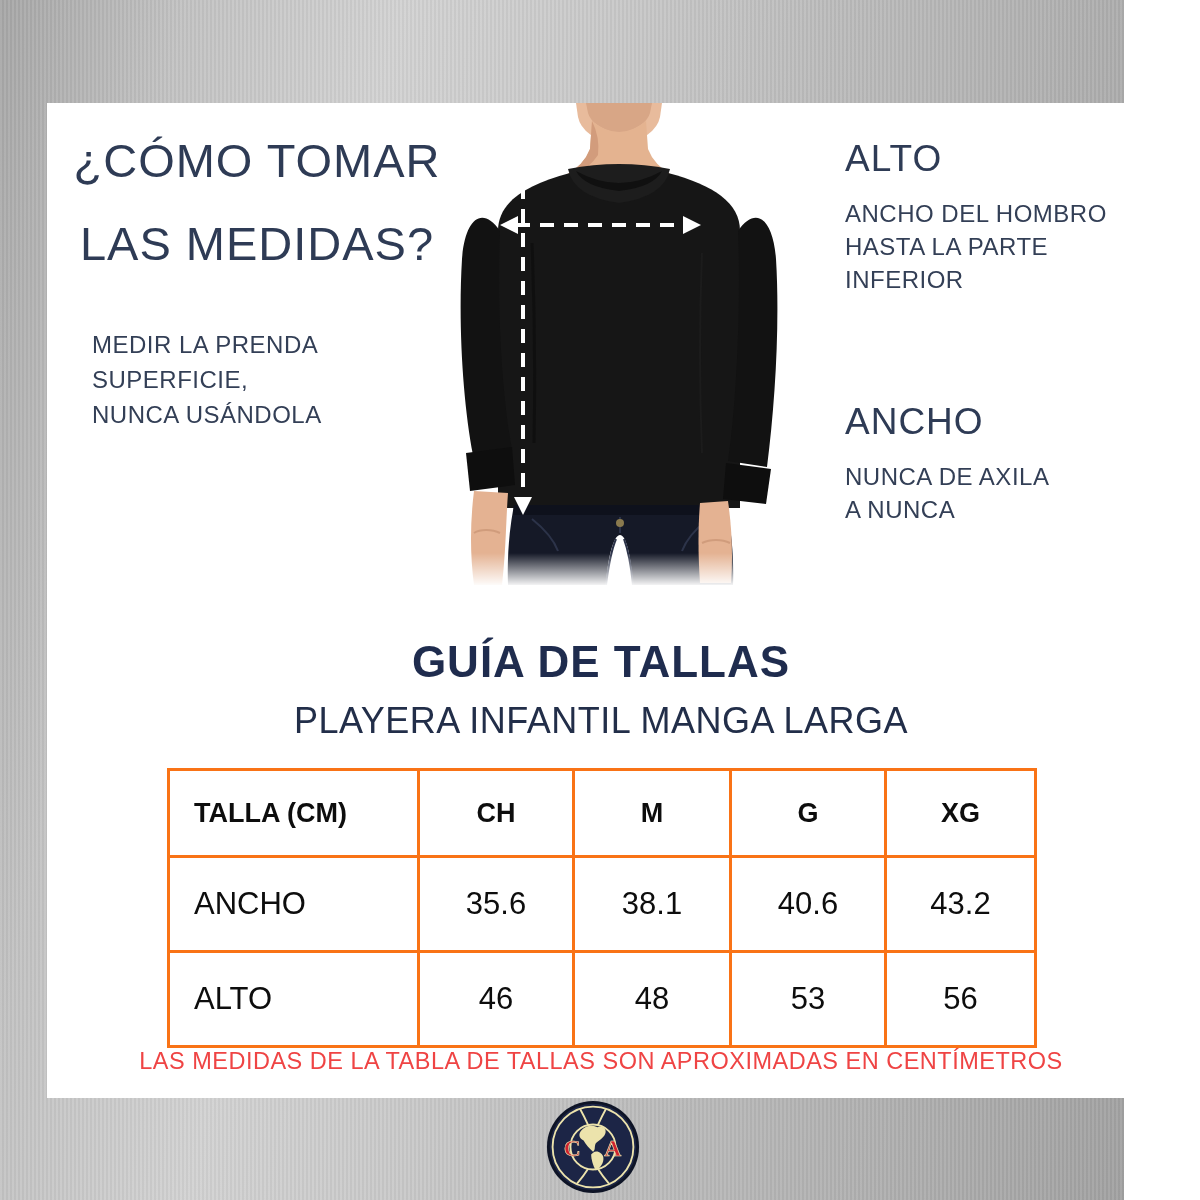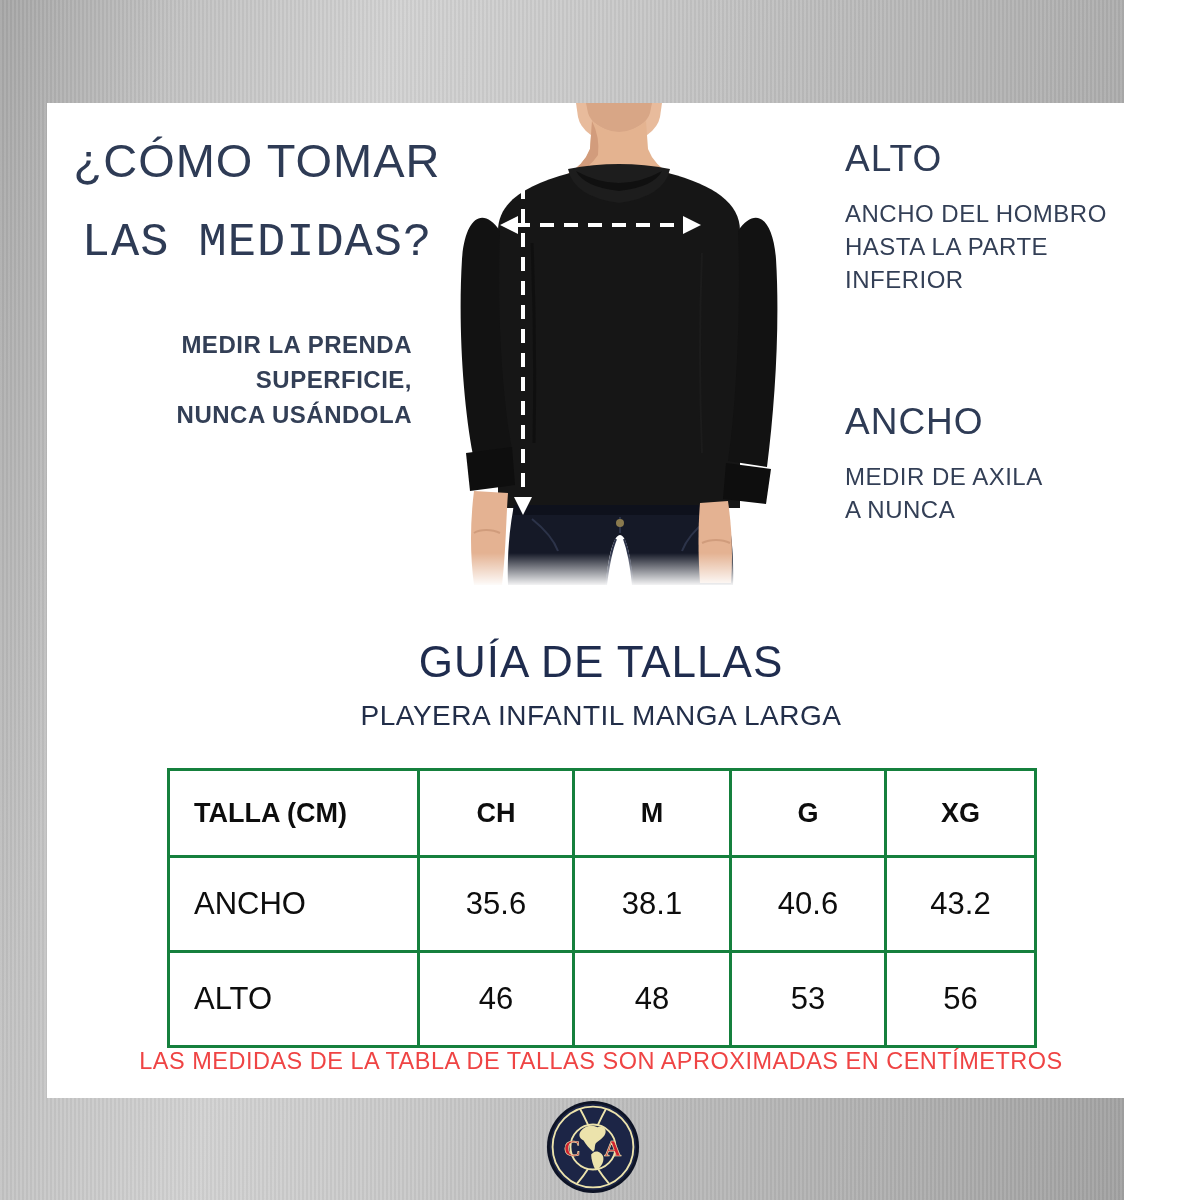--- a/index.html
+++ b/index.html
@@ -21,46 +21,46 @@
     background:#ffffff;
   }
   
   .howto{position:absolute;left:5px;top:0;width:410px;text-align:center;}
   .howto-line{
     position:absolute;left:0;width:410px;
     font-size:47px;font-weight:300;letter-spacing:1px;
     color:#2e3b55;white-space:nowrap;
   }
   .howto-body{
-    position:absolute;left:45px;top:224px;width:320px;text-align:right;
-    font-size:24px;font-weight:700;color:#333f56;line-height:35px;
+    position:absolute;left:45px;top:224px;width:320px;text-align:left;
+    font-size:24px;font-weight:400;color:#333f56;line-height:35px;
     letter-spacing:0.5px;
   }
   
   .mblock{position:absolute;left:798px;width:300px;color:#2e3b55;}
   .mblock .m-title{font-size:37px;font-weight:300;letter-spacing:1px;margin-bottom:17px;}
   .mblock .m-line{font-size:24px;font-weight:300;line-height:33px;letter-spacing:0.5px;color:#333f56;}
   
   .photo{position:absolute;left:393px;top:0;width:355px;height:482px;}
   
   .sg-title{
     position:absolute;left:0;top:534px;width:1108px;text-align:center;
-    font-size:44px;font-weight:normal;letter-spacing:1px;color:#1f2c4e;
+    font-size:44px;font-weight:bold;letter-spacing:1px;color:#1f2c4e;
   }
   .sg-subtitle{
     position:absolute;left:0;top:597px;width:1108px;text-align:center;
-    font-size:28px;font-weight:400;letter-spacing:0.5px;color:#222e49;
+    font-size:36px;font-weight:400;letter-spacing:0.5px;color:#222e49;
   }
   table.sizes{
     position:absolute;left:120px;top:665px;
     border-collapse:collapse;table-layout:fixed;
     background:#fff;color:#0d0d0d;
   }
   table.sizes td{
-    border:3px solid #15803d;
+    border:3px solid #f97316;
     text-align:center;vertical-align:middle;
     padding:0;
   }
   table.sizes col.c0{width:250px;}
   table.sizes col.c1{width:155px;}
   table.sizes col.c2{width:157px;}
   table.sizes col.c3{width:155px;}
   table.sizes col.c4{width:150px;}
   table.sizes tr.hdr td{height:84px;font-weight:bold;font-size:27px;}
   table.sizes tr.data td{height:92px;font-size:31px;font-weight:400;}
@@ -73,21 +73,21 @@
   .crest{position:absolute;left:546px;top:1100px;width:94px;height:94px;}
 </style>
 </head>
 <body>
 
 <div class="canvas">
   <div class="card">
 
     <div class="howto">
       <div class="howto-line" style="top:30px;">¿CÓMO TOMAR</div>
-      <div class="howto-line" style="top:113px;font-family:Liberation Mono, monospace;">LAS MEDIDAS?</div>
+      <div class="howto-line" style="top:113px;">LAS MEDIDAS?</div>
     </div>
     <div class="howto-body">
       <div>MEDIR LA PRENDA</div>
       <div>SUPERFICIE,</div>
       <div>NUNCA USÁNDOLA</div>
     </div>
 
     <div class="photo">
       <svg width="355" height="482" viewBox="0 0 355 482" xmlns="http://www.w3.org/2000/svg">
         <rect x="0" y="0" width="355" height="482" fill="#ffffff"></rect>
@@ -148,21 +148,21 @@
     </div>
 
     <div class="mblock" style="top:35px;">
       <div class="m-title">ALTO</div>
       <div class="m-line">ANCHO DEL HOMBRO</div>
       <div class="m-line">HASTA LA PARTE</div>
       <div class="m-line">INFERIOR</div>
     </div>
     <div class="mblock" style="top:298px;">
       <div class="m-title">ANCHO</div>
-      <div class="m-line">MEDIR DE AXILA</div>
+      <div class="m-line">NUNCA DE AXILA</div>
       <div class="m-line">A NUNCA</div>
     </div>
 
     <div class="sg-title">GUÍA DE TALLAS</div>
     <div class="sg-subtitle">PLAYERA INFANTIL MANGA LARGA</div>
 
     <table class="sizes">
       <colgroup>
         <col class="c0">
           <col class="c1">

